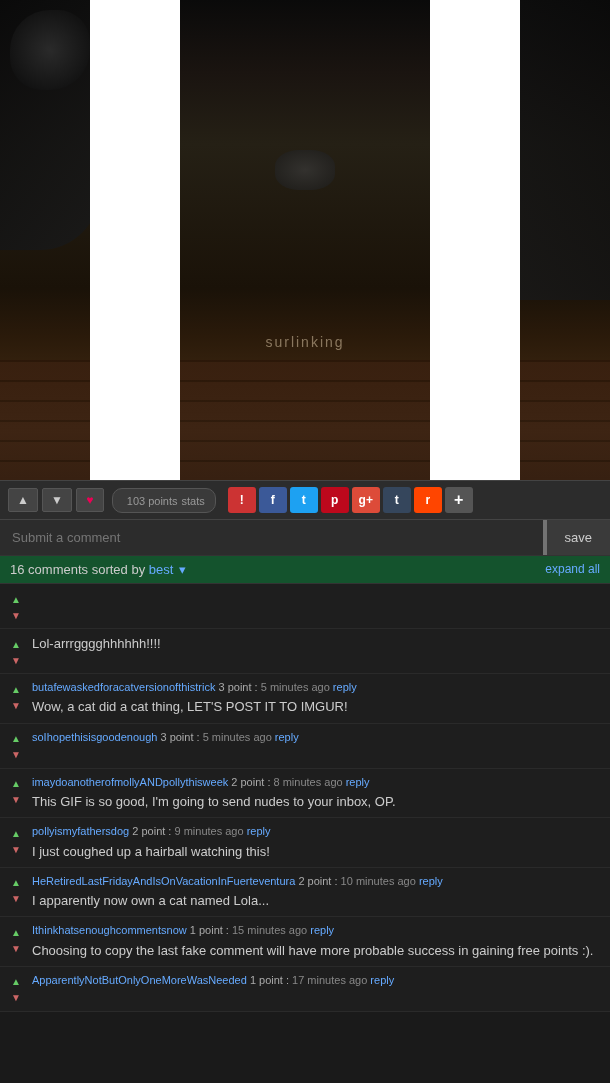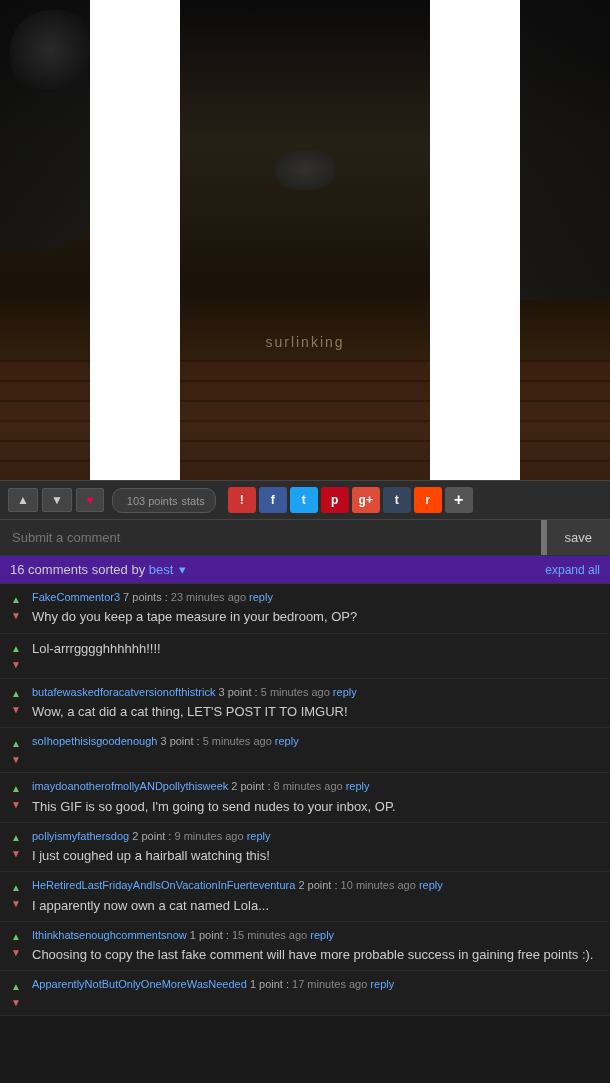--- a/index.html
+++ b/index.html
@@ -108,34 +108,34 @@
       background: #2c2c2c;
       border: none;
       color: #888;
       padding: 10px 12px;
       font-size: 13px;
       outline: none;
     }
     .submit-btn {
       background: #3a3a3a;
       border: none;
-      border-left: 6px solid #737373;
+      border-left: 4px solid #737373;
       color: #ccc;
       padding: 10px 18px;
       cursor: pointer;
       font-size: 13px;
     }
 
     
     .comments-header {
       display: flex;
-      align-items: center;
+      align-items: flex-start;
       justify-content: space-between;
       padding: 6px 10px;
-      background: #4c1d95;
+      background: #14532d;
       border-top: 1px solid #333;
       border-bottom: 1px solid #333;
     }
     .comments-count {
       color: #ccc;
       font-size: 13px;
     }
     .comments-count .best {
       color: #6af;
       cursor: pointer;
@@ -264,29 +264,20 @@
   </div>
   <div class="expand-all">expand all</div>
 </div>
 
 <div id="comments-list">
     <div class="comment-item">
     <div class="vote-btns">
       <div class="vote-btn vote-up">▲</div>
       <div class="vote-btn vote-down">▼</div>
     </div>
-    <div class="comment-content">
-      <div class="comment-meta">
-        <span class="comment-author">FakeCommentor3</span>
-        <span class="comment-points"> 7 points : </span>
-        <span class="comment-time">23 minutes ago </span>
-        <span class="comment-reply">reply</span>
-      </div>
-      <div class="comment-text">Why do you keep a tape measure in your bedroom, OP?</div>
-    </div>
   </div>
     <div class="comment-item">
     <div class="vote-btns">
       <div class="vote-btn vote-up">▲</div>
       <div class="vote-btn vote-down">▼</div>
     </div>
     <div class="comment-content">
       <div class="comment-text">Lol-arrrgggghhhhhh!!!!</div>
     </div>
   </div>

